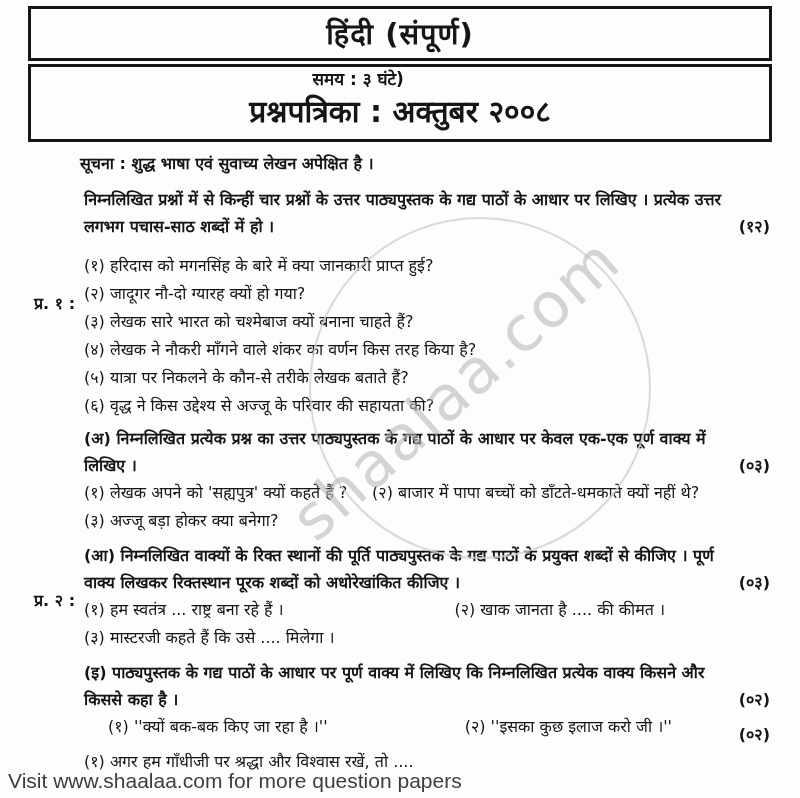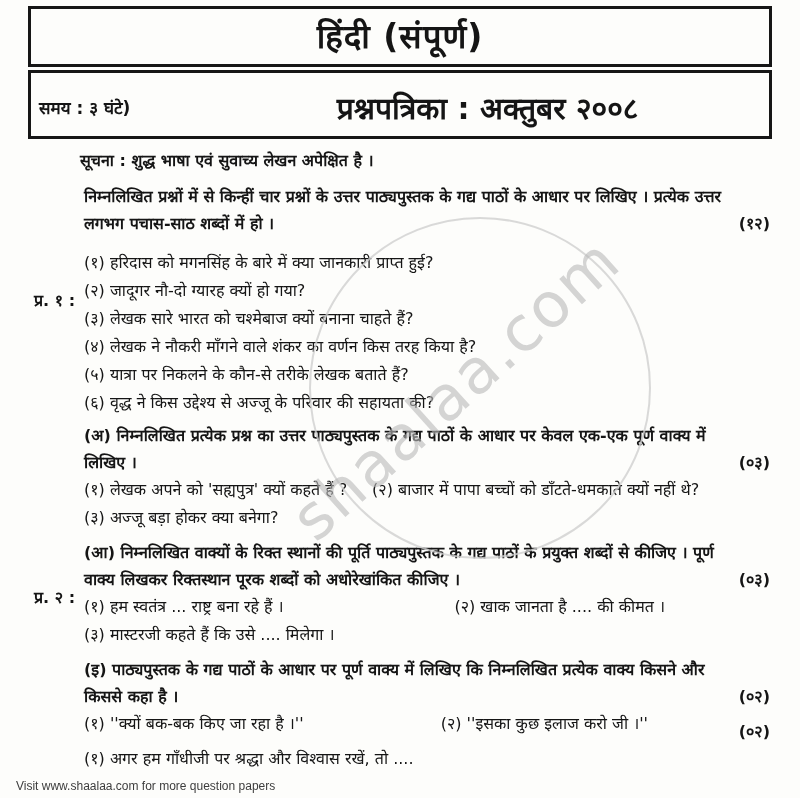--- a/index.html
+++ b/index.html
@@ -15,28 +15,29 @@
 
   .watermark { position: absolute; left: 0; top: 0; width: 800px; height: 798px; pointer-events: none; z-index: 5; }
 
   .title-box {
     position: relative; z-index: 2;
     border: 3px solid #161616;
     text-align: center;
     padding: 4px 0 6px;
     background: transparent;
   }
-  .title-box h1 { font-size: 33px; font-weight: bold; letter-spacing: 1px; text-align: center; }
+  .title-box h1 { font-size: 29px; font-weight: bold; letter-spacing: 1px; text-align: center; }
 
   .meta-box {
     position: relative; z-index: 2;
     border: 3px solid #161616;
     margin-top: 3px;
     display: flex; align-items: center; justify-content: space-between;
-    padding: 14px 8px 8px;
+    padding: 0 8px 8px;
+    flex-direction: column;
   }
   .meta-time, .meta-marks { font-size: 17px; font-weight: bold; width: 175px; flex: none; }
   .meta-marks { text-align: right; }
   .meta-title { font-size: 30px; font-weight: bold; text-align: center; flex: 1; }
 
   .content { position: relative; z-index: 2; padding: 9px 2px 0 6px; font-size: 16px; }
 
   .notice { margin-left: 46px; font-weight: bold; line-height: 26px; margin-bottom: 9px; }
 
   .question { display: flex; margin-bottom: 5px; align-items: center; }
@@ -46,27 +47,27 @@
   .q-header { position: relative; font-weight: bold; line-height: 27px; padding-right: 46px; }
   .q-header .marks { position: absolute; right: 0; bottom: 0; font-weight: bold; margin-left: 15px; }
 
   .q-items { margin-top: 12px; }
   .q-item { line-height: 28px; }
 
   .row { display: flex; line-height: 28px; }
   .cell { flex: 0 1 auto; }
   .c42 { flex: none; min-width: 42%; padding-right: 6px; }
   .c54 { flex: none; min-width: 54%; padding-right: 6px; }
-  .c52 { flex: none; min-width: 52%; padding-right: 6px; }
+  .c52 { flex: none; min-width: 52%; padding-right: 6px; margin-left: 24px; }
 
   .sub { margin-top: 7px; }
 
   .footer {
-    position: absolute; left: 16px; bottom: 5px; z-index: 6;
-    font-size: 12px; color: #3d3d3d;
+    position: absolute; left: 8px; bottom: 5px; z-index: 6;
+    font-size: 21px; color: #3d3d3d;
     font-family: "Liberation Sans", sans-serif;
   }
 </style>
 </head>
 <body>
 
 <div class="page">
 
   <svg class="watermark" viewBox="0 0 800 798" aria-hidden="true">
     <circle cx="480" cy="388" r="170" fill="none" stroke="#cfcfcf" stroke-width="2" opacity="0.8"></circle>

